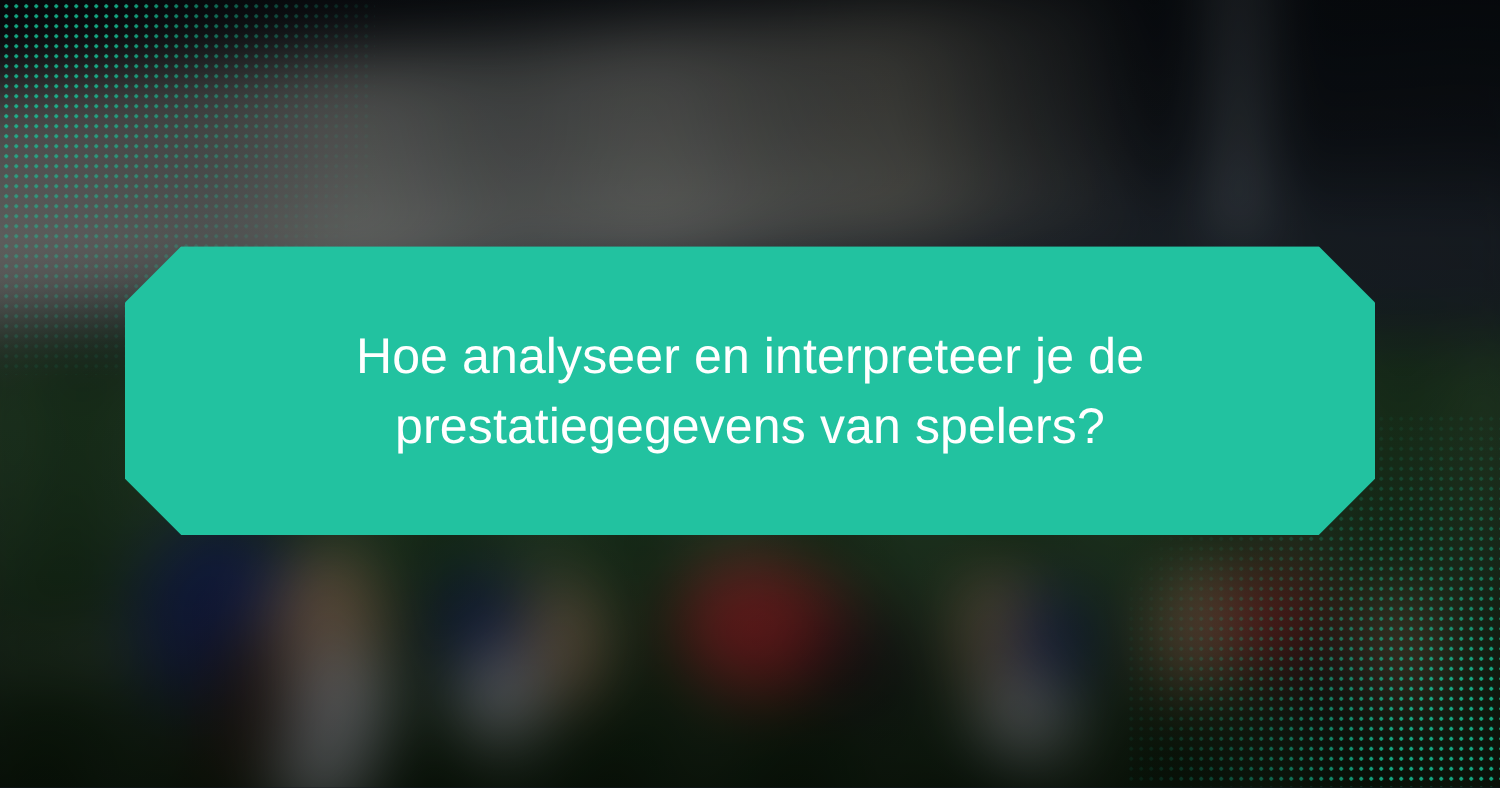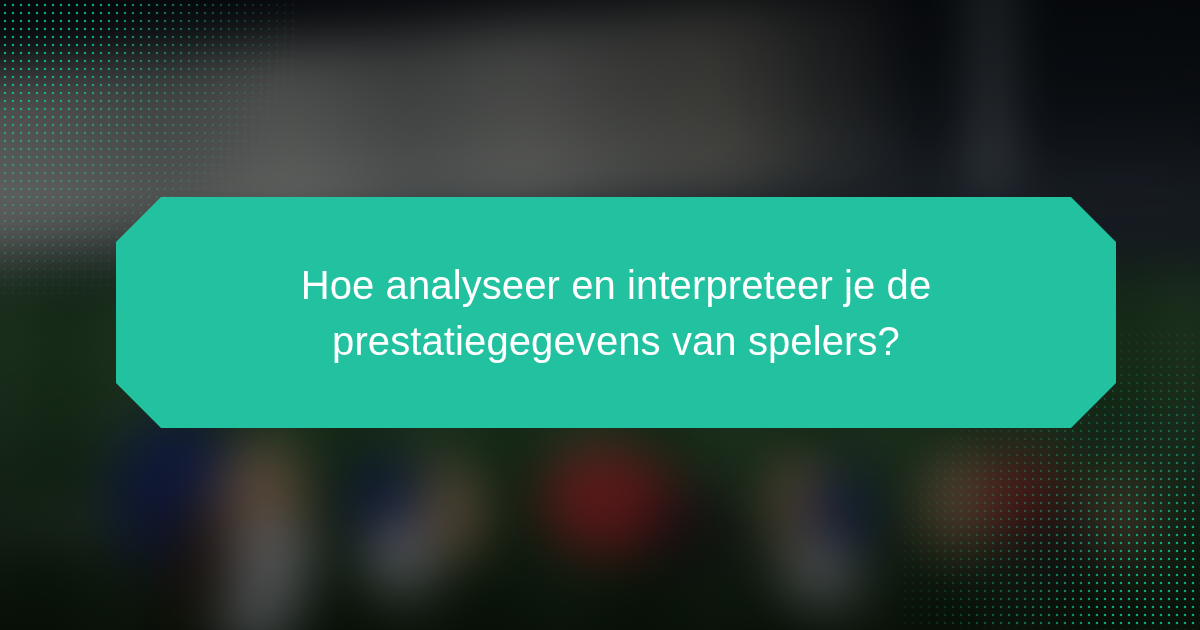--- a/index.html
+++ b/index.html
@@ -210,21 +210,20 @@
     top: 197px;
     width: 1000px;
     height: 231px;
     background: #22c2a0;
     -webkit-clip-path: polygon(45px 0, calc(100% - 45px) 0, 100% 45px, 100% calc(100% - 45px), calc(100% - 45px) 100%, 45px 100%, 0 calc(100% - 45px), 0 45px);
     clip-path: polygon(45px 0, calc(100% - 45px) 0, 100% 45px, 100% calc(100% - 45px), calc(100% - 45px) 100%, 45px 100%, 0 calc(100% - 45px), 0 45px);
     display: flex;
     align-items: center;
     justify-content: center;
     padding: 0 70px;
-    margin-left: 16px;
   }
 
   #headline {
     color: #ffffff;
     font-family: "Liberation Sans", sans-serif;
     font-size: 40px;
     font-weight: 400;
     line-height: 56px;
     text-align: center;
     letter-spacing: 0.1px;

